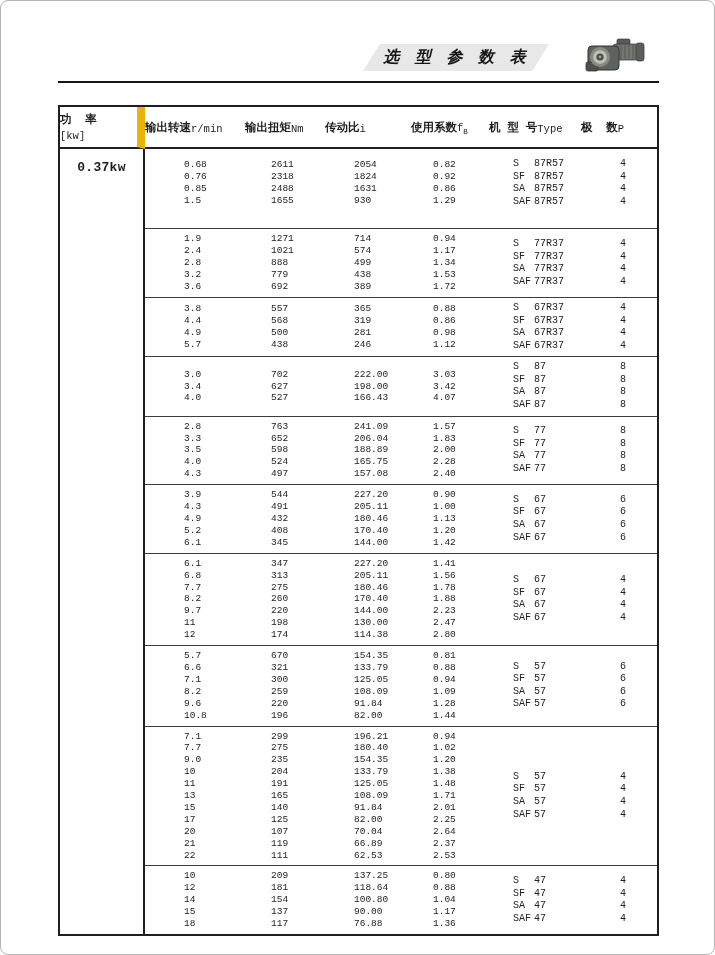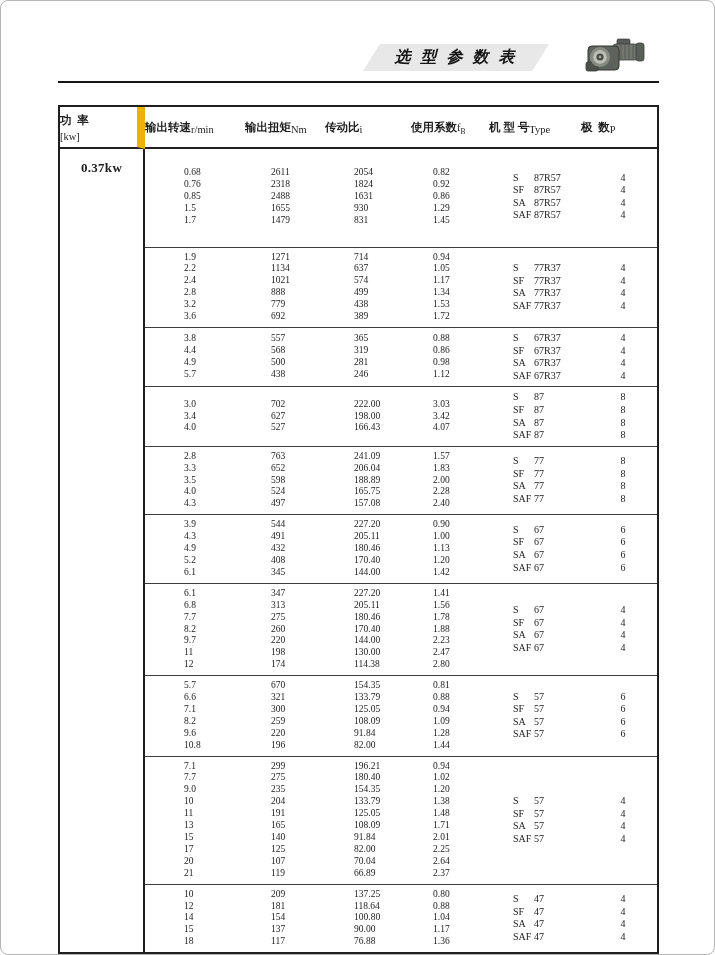--- a/index.html
+++ b/index.html
@@ -1,19 +1,19 @@
 <!DOCTYPE html>
 <html><head>
 <meta charset="utf-8">
 <style>
   html,body { margin:0; padding:0; background:#fff; }
   .page {
     position:relative; width:713px; height:953px; margin:0;
     background:#fff; border:1px solid #b5b5b5; border-radius:8px;
-    font-family:Liberation Serif, serif; color:#1d1d1d; overflow:hidden;
+    font-family:Liberation Mono, monospace; color:#1d1d1d; overflow:hidden;
     box-sizing:content-box;
   }
   
   .banner {
     position:absolute; left:362px; top:43px; width:186px; height:27px;
     background:#e8e8e8;
     clip-path:polygon(9% 0, 100% 0, 91% 100%, 0 100%);
     display:flex; align-items:center; justify-content:center;
   }
   .banner-text {
@@ -45,21 +45,21 @@
   .h-unit sub { font-size:7.5px; }
   .data-hdr {
     display:grid; grid-template-columns:100px 80px 86px 78px 92px 72px;
     align-items:center; text-align:center; padding-top:1px;
   }
   .data-hdr > div { display:flex; flex-direction:row; align-items:center; }
 
   
   .block { display:flex; align-items:center; padding:4px 0; }
   .block + .block { border-top:1.6px solid #3d3d3d; }
-  .block:first-child { padding-top:18px; padding-bottom:20px; }
+  .block:first-child { padding-top:9px; padding-bottom:20px; }
   .rows { width:368px; }
   .row {
     display:grid; grid-template-columns:126px 83px 79px 80px;
     font-size:9.5px; line-height:11.9px; color:#222;
   }
   .row > div:first-child { padding-left:39px; }
   .models { width:140px; font-size:10px; color:#222; }
   .model-row { display:grid; grid-template-columns:21px 70px 38px; line-height:12.6px; }
   .m-poles { text-align:center; }
 </style>
@@ -147,26 +147,20 @@
               <div class="cell">2488</div>
               <div class="cell">1631</div>
               <div class="cell">0.86</div>
             </div>
             <div class="row">
               <div class="cell">1.5</div>
               <div class="cell">1655</div>
               <div class="cell">930</div>
               <div class="cell">1.29</div>
             </div>
-            <div class="row">
-              <div class="cell">1.7</div>
-              <div class="cell">1479</div>
-              <div class="cell">831</div>
-              <div class="cell">1.45</div>
-            </div>
           </div>
           <div class="models">
             <div class="model-row">
               <span class="m-prefix">S</span>
               <span class="m-code">87R57</span>
               <span class="m-poles">4</span>
             </div>
             <div class="model-row">
               <span class="m-prefix">SF</span>
               <span class="m-code">87R57</span>
@@ -186,26 +180,20 @@
         </div>
         <div class="block">
           <div class="rows">
             <div class="row">
               <div class="cell">1.9</div>
               <div class="cell">1271</div>
               <div class="cell">714</div>
               <div class="cell">0.94</div>
             </div>
             <div class="row">
-              <div class="cell">2.2</div>
-              <div class="cell">1134</div>
-              <div class="cell">637</div>
-              <div class="cell">1.05</div>
-            </div>
-            <div class="row">
               <div class="cell">2.4</div>
               <div class="cell">1021</div>
               <div class="cell">574</div>
               <div class="cell">1.17</div>
             </div>
             <div class="row">
               <div class="cell">2.8</div>
               <div class="cell">888</div>
               <div class="cell">499</div>
               <div class="cell">1.34</div>
@@ -637,20 +625,26 @@
               <div class="cell">107</div>
               <div class="cell">70.04</div>
               <div class="cell">2.64</div>
             </div>
             <div class="row">
               <div class="cell">21</div>
               <div class="cell">119</div>
               <div class="cell">66.89</div>
               <div class="cell">2.37</div>
             </div>
+            <div class="row">
+              <div class="cell">22</div>
+              <div class="cell">111</div>
+              <div class="cell">62.53</div>
+              <div class="cell">2.53</div>
+            </div>
           </div>
           <div class="models">
             <div class="model-row">
               <span class="m-prefix">S</span>
               <span class="m-code">57</span>
               <span class="m-poles">4</span>
             </div>
             <div class="model-row">
               <span class="m-prefix">SF</span>
               <span class="m-code">57</span>

